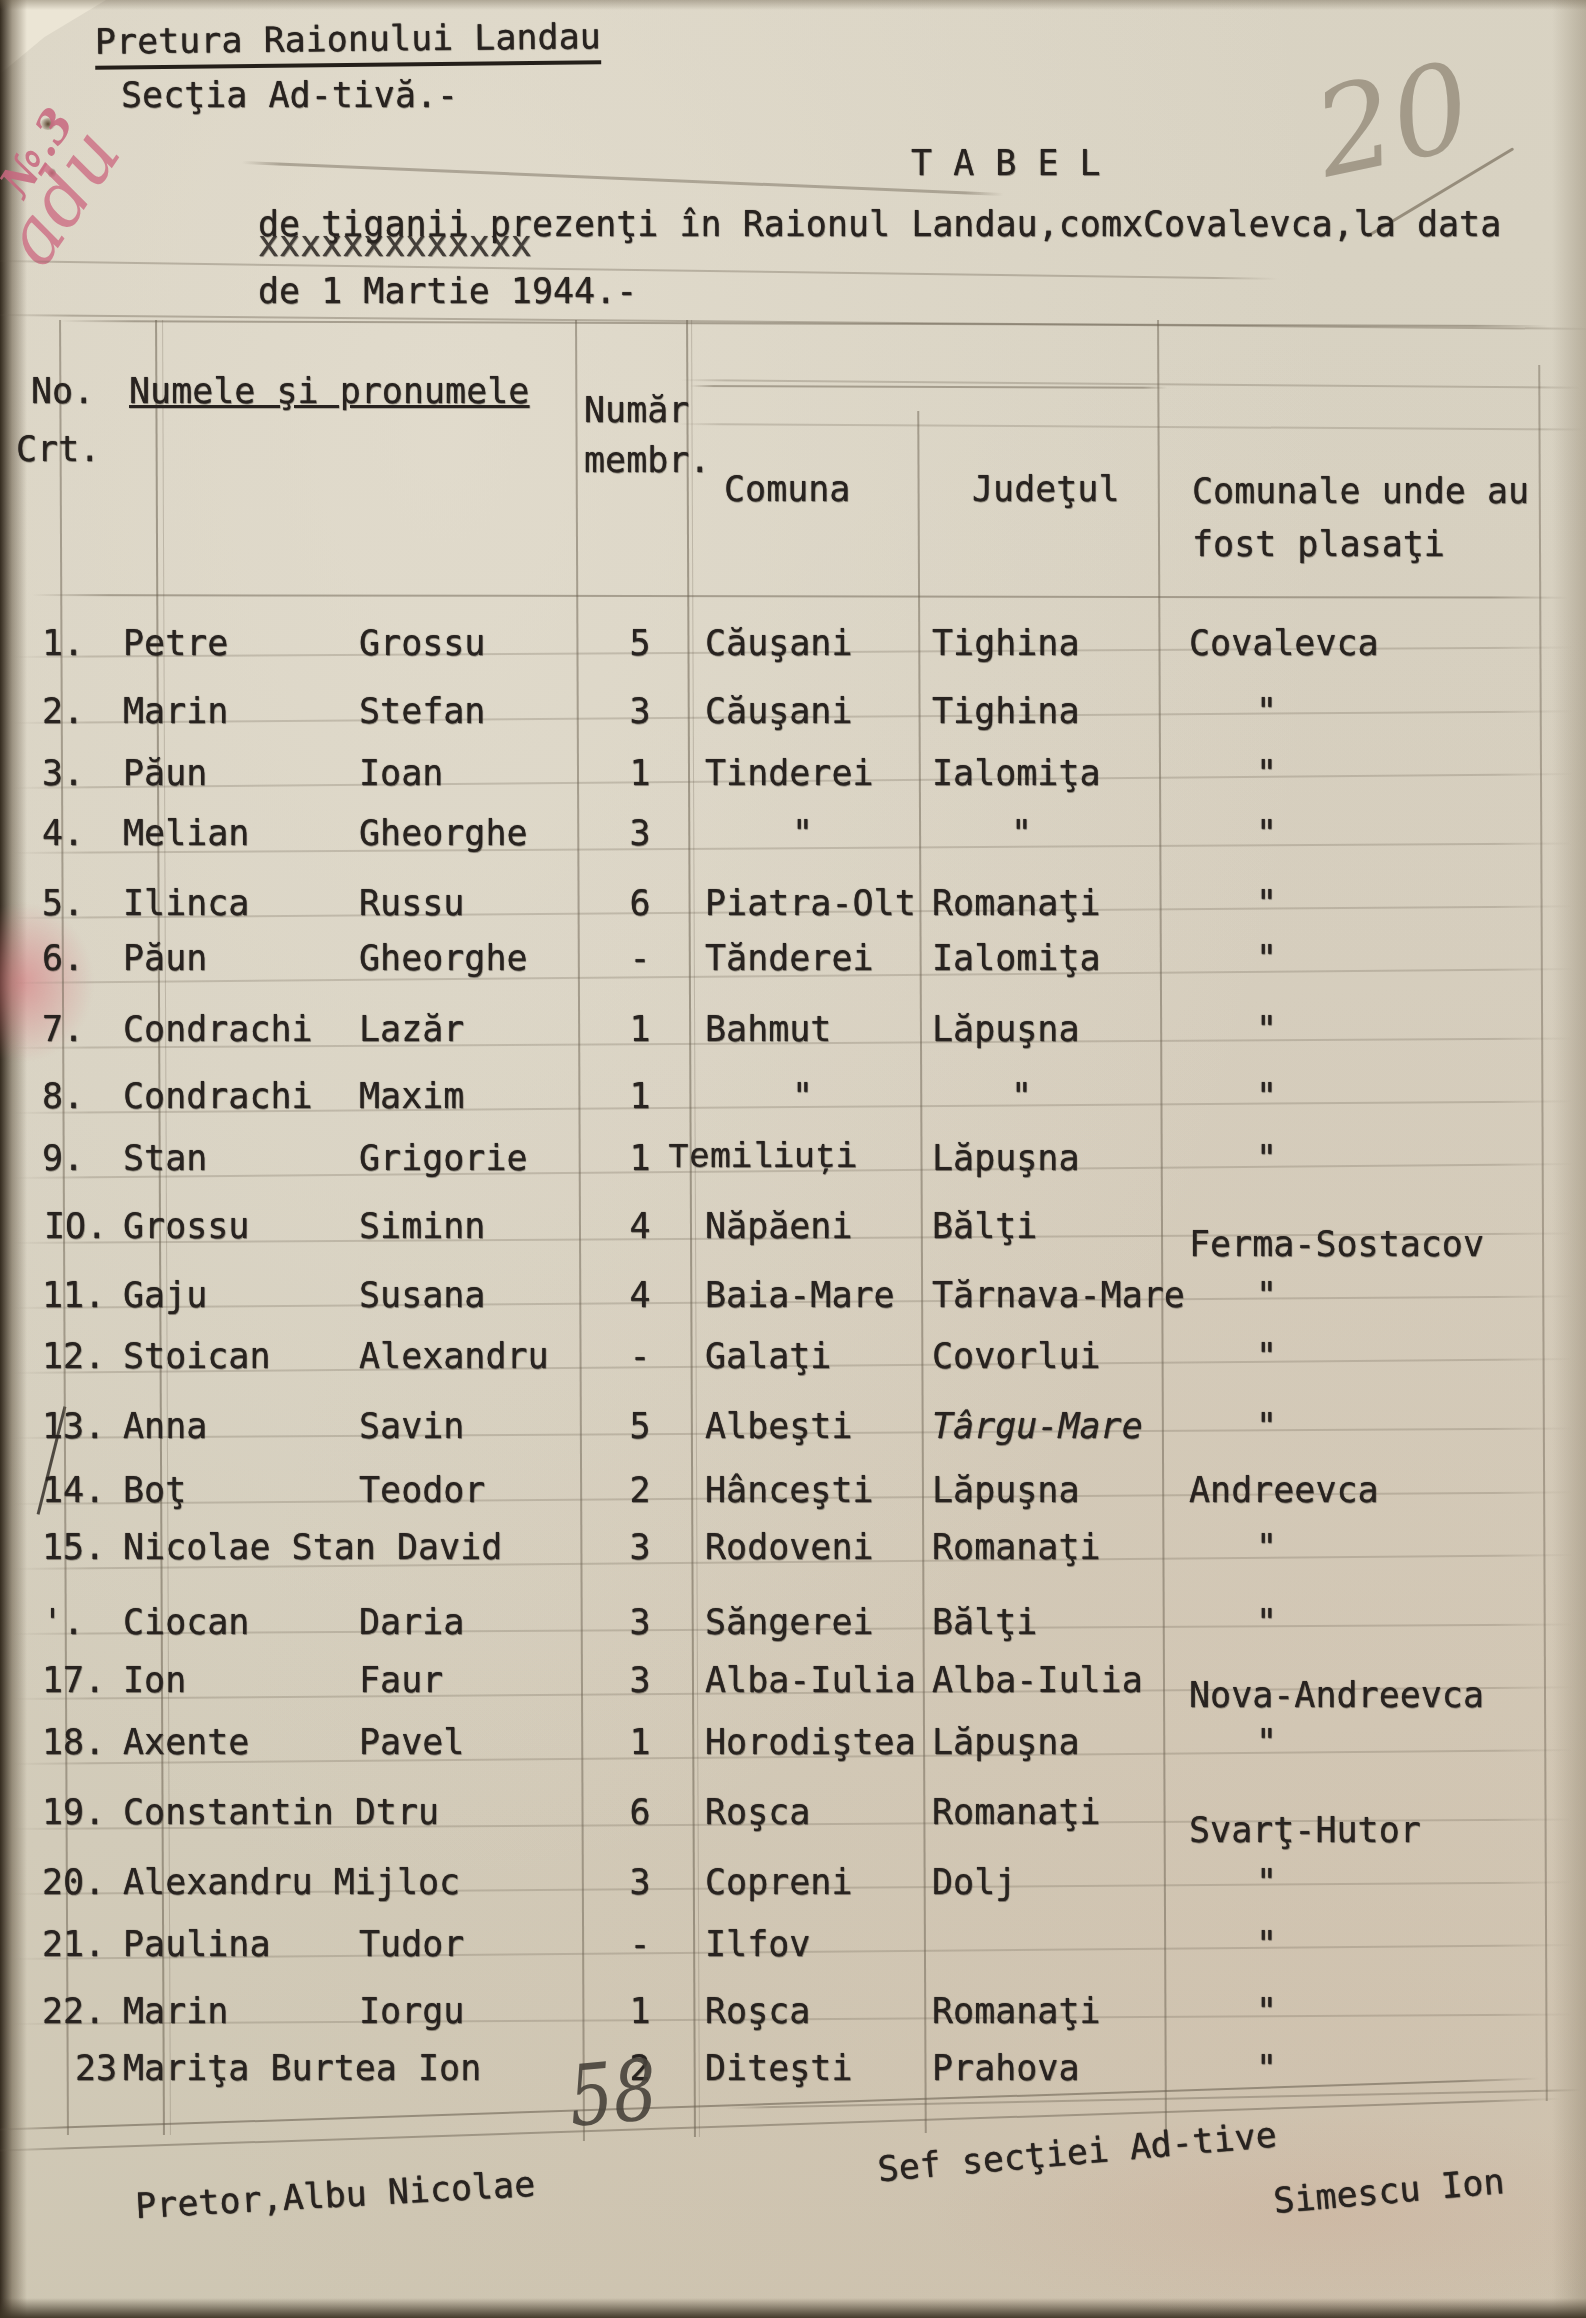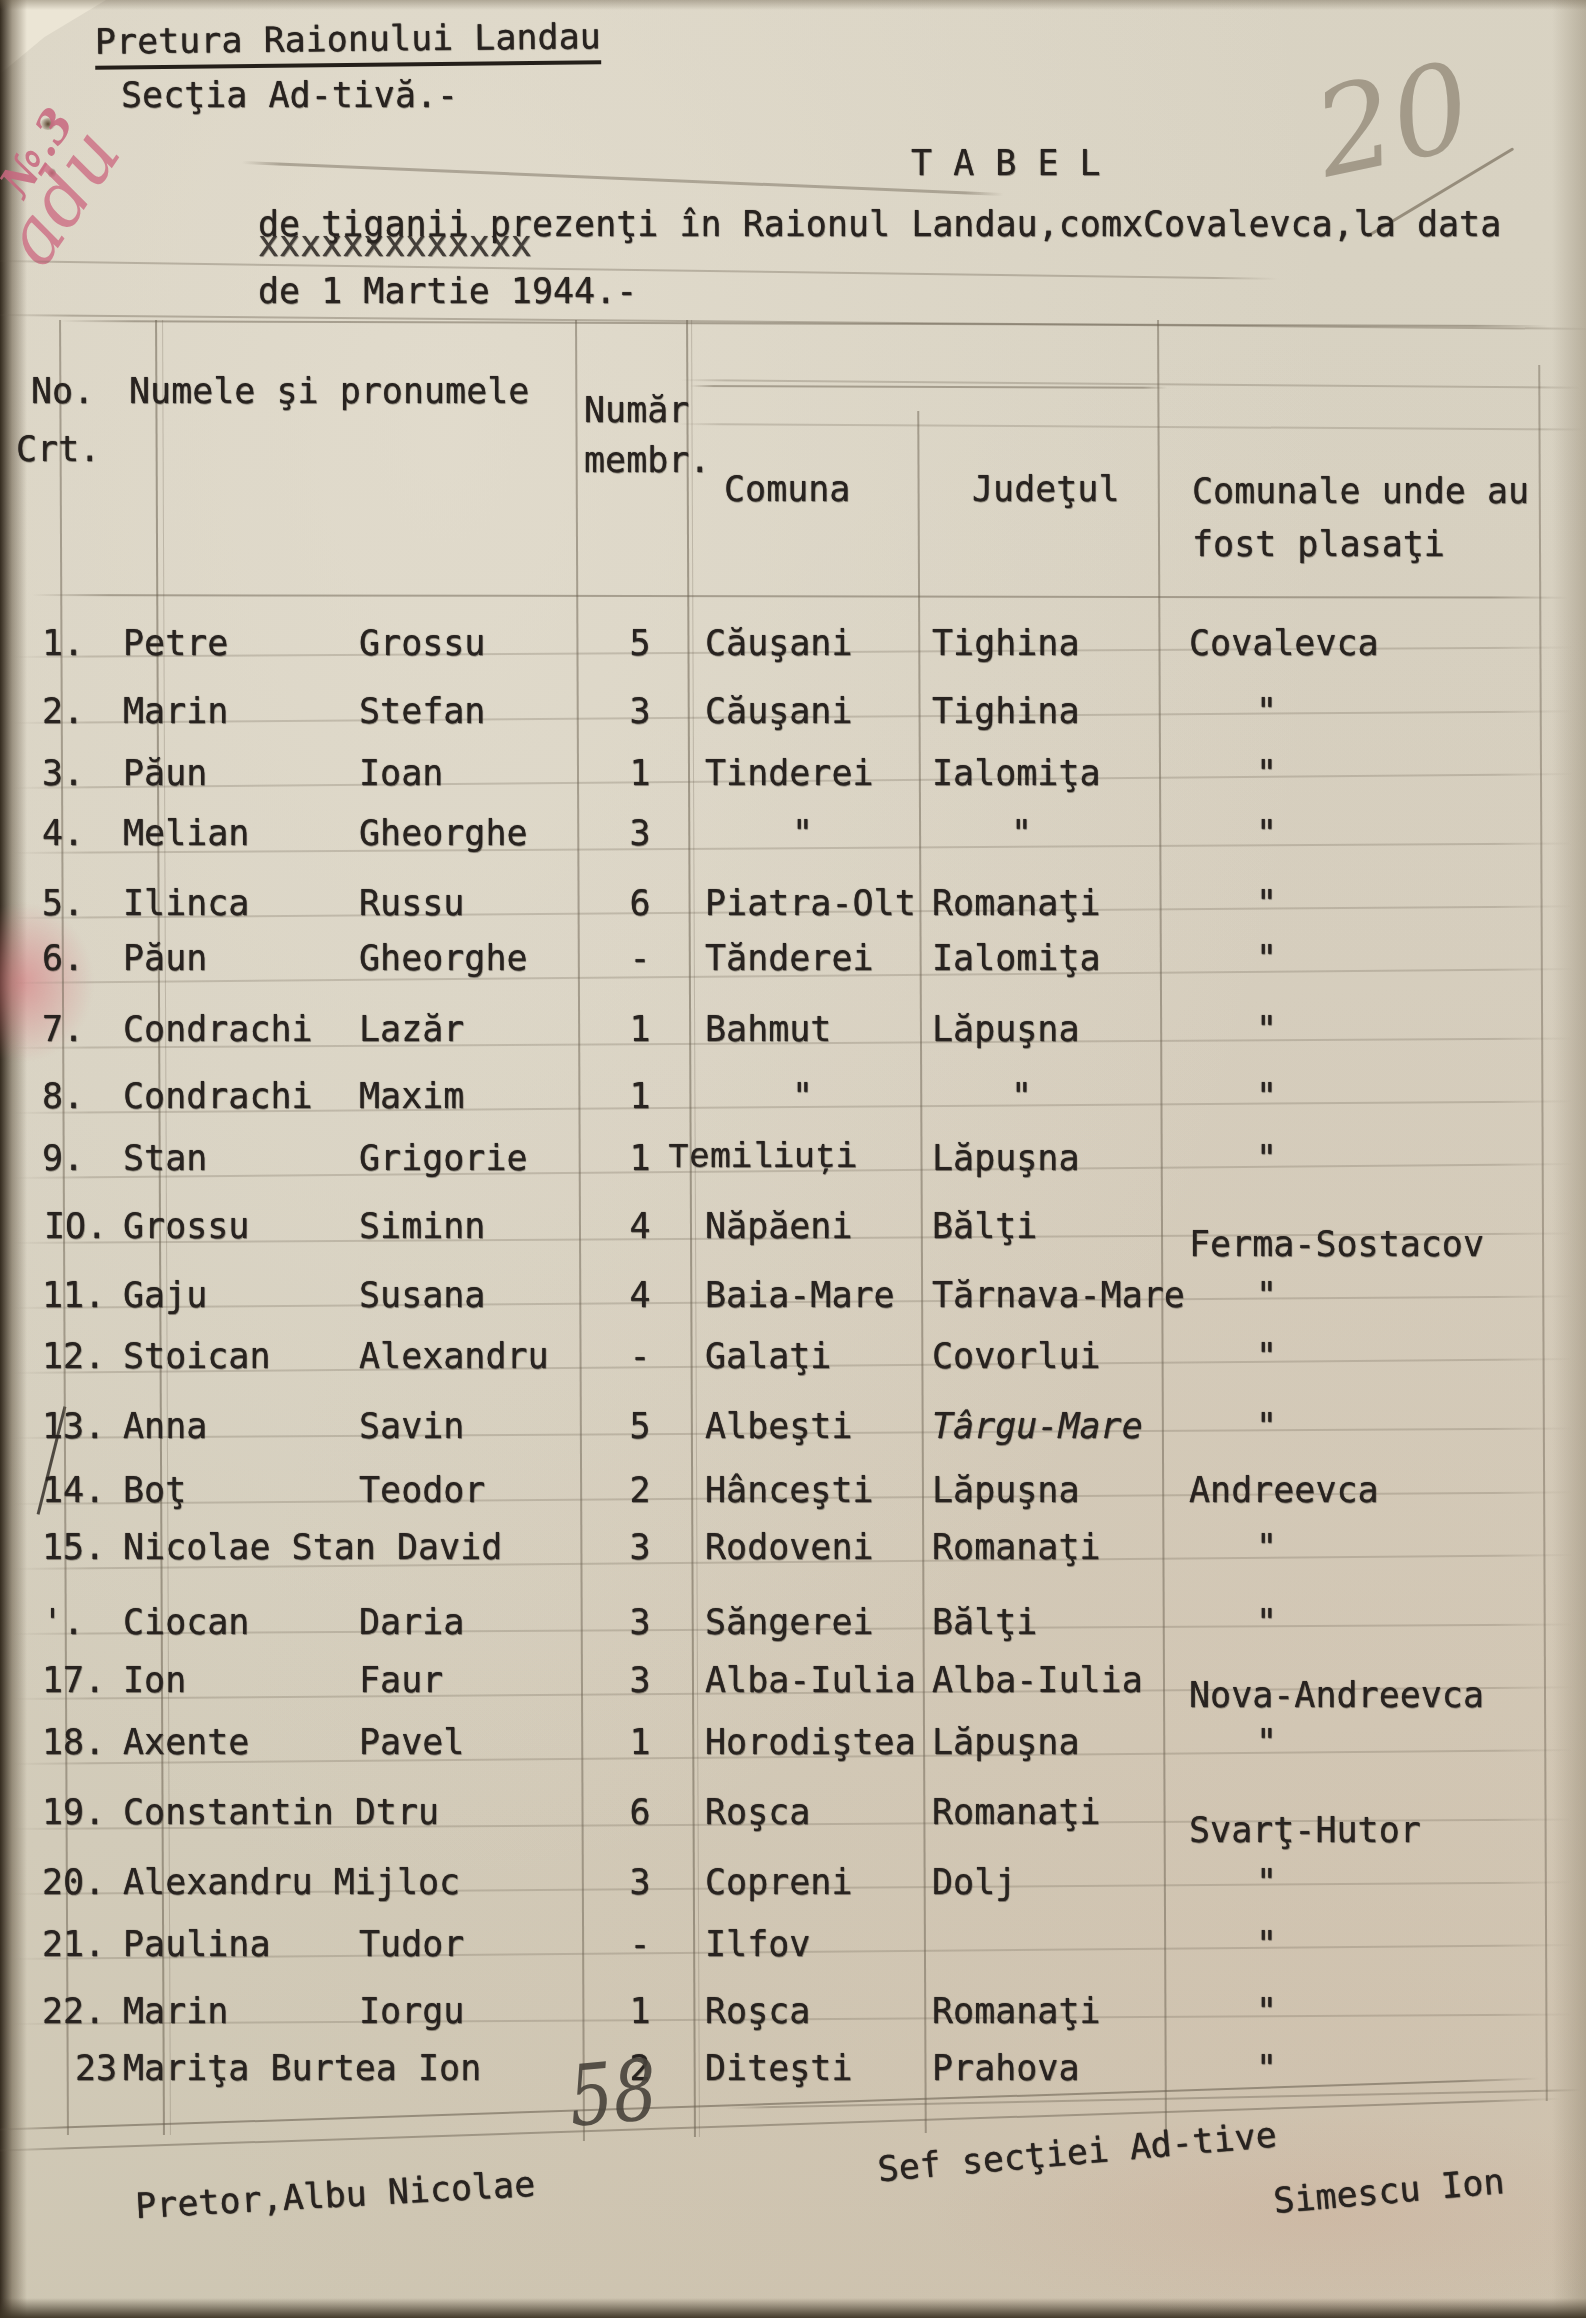--- a/index.html
+++ b/index.html
@@ -115,21 +115,21 @@
       <div class="vline" style="left: 579px; top: 320px; width: 1.6px; height: 1821px; opacity: 0.5; transform: rotate(-0.25deg);"></div>
       <div class="vline" style="left: 690px; top: 320px; width: 1.6px; height: 1817px; opacity: 0.55; transform: rotate(-0.25deg);"></div>
       <div class="vline" style="left: 695px; top: 320px; width: 0.8px; height: 1817px; opacity: 0.28; transform: rotate(-0.25deg);"></div>
       <div class="vline" style="left: 921px; top: 411px; width: 1.6px; height: 1722px; opacity: 0.5; transform: rotate(-0.25deg);"></div>
       <div class="vline" style="left: 1161px; top: 320px; width: 1.6px; height: 1811px; opacity: 0.5; transform: rotate(-0.25deg);"></div>
       <div class="vline" style="left: 1542px; top: 365px; width: 1.6px; height: 1736px; opacity: 0.45; transform: rotate(-0.25deg);"></div>
     </div>
 
   <div class="typed" style="left:31px;top:373px;">No.</div>
   <div class="typed" style="left:16px;top:431px;">Crt.</div>
-  <div class="typed" style="left:129px;top:373px;">Numele şi pronumele</div>
+  <div class="typed" style="left:129px;top:373px;text-decoration:underline;">Numele şi pronumele</div>
   <div class="typed" style="left:584px;top:392px;">Număr</div>
   <div class="typed" style="left:584px;top:442px;">membr.</div>
   <div class="typed" style="left:724px;top:471px;">Comuna</div>
   <div class="typed" style="left:972px;top:471px;">Judeţul</div>
   <div class="typed" style="left:1192px;top:473px;">Comunale unde au</div>
   <div class="typed" style="left:1192px;top:526px;">fost plasaţi</div>
 
   <div id="rows">
       <div class="trow" style="top: 625px;">
         <div class="cell typed c-no" style="left: 42px;">1.</div>

